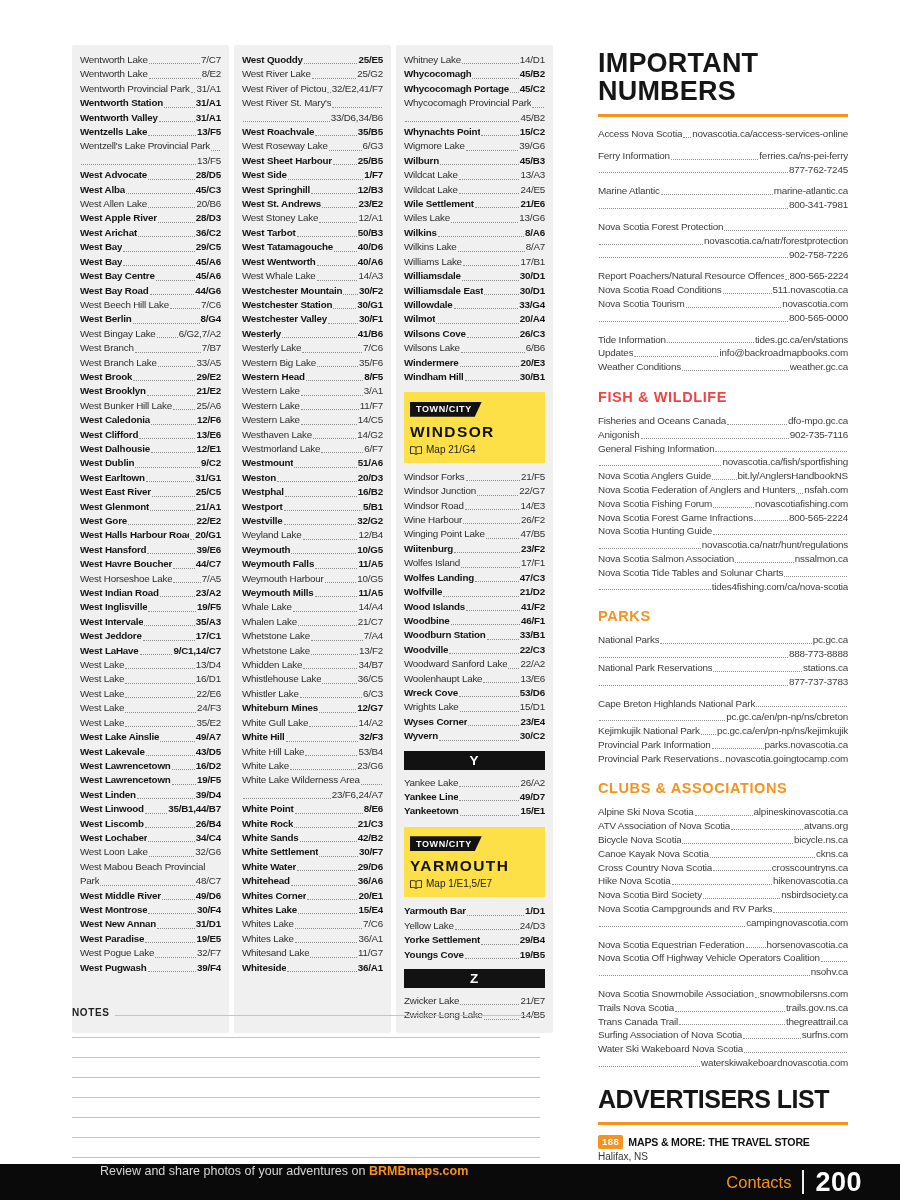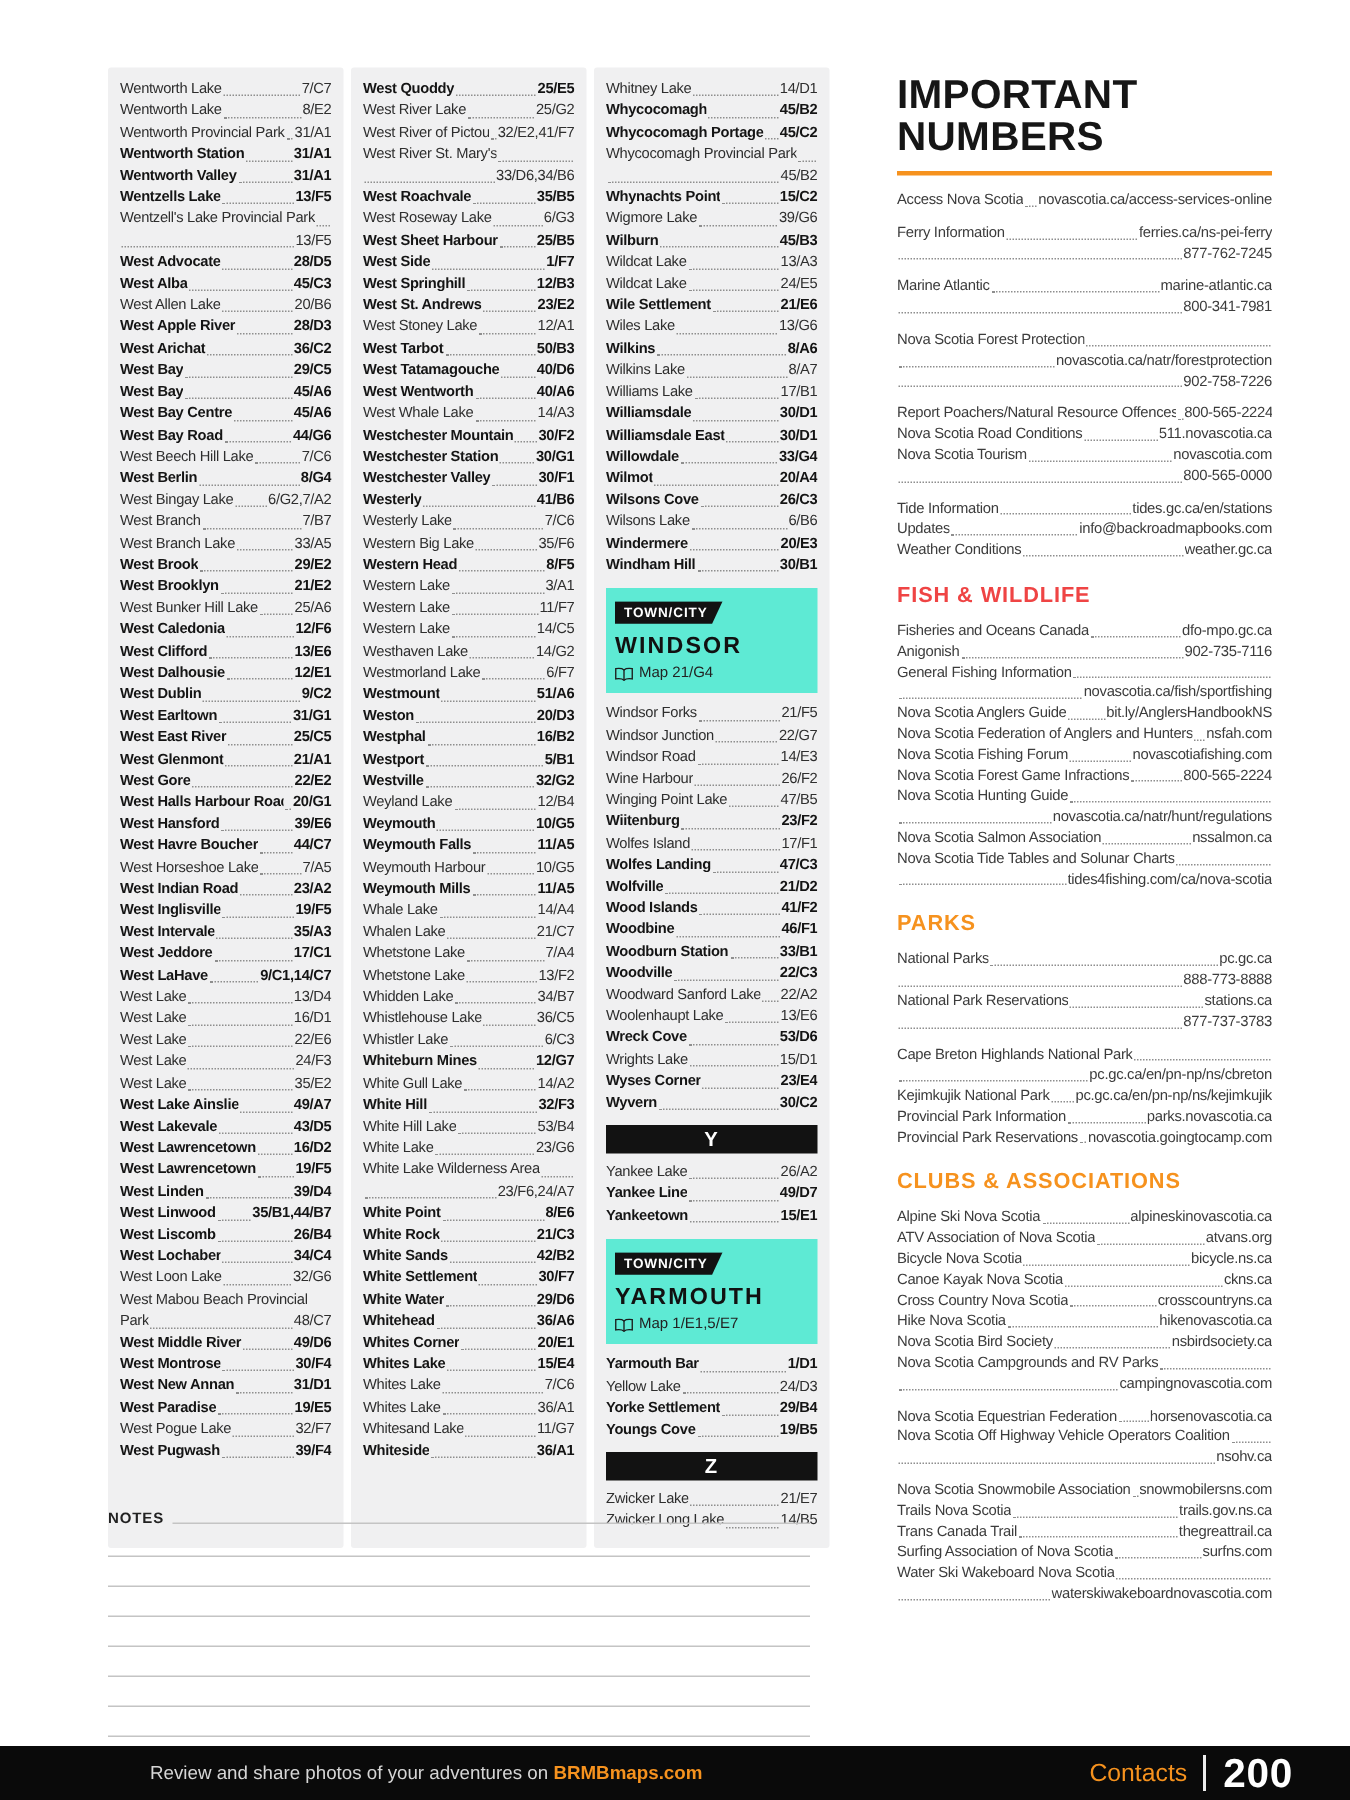--- a/index.html
+++ b/index.html
@@ -13,21 +13,21 @@
     padding:8px 8px 10px;box-sizing:border-box;}
   .irow{display:flex;align-items:baseline;line-height:14.4px;font-size:9.8px;
     letter-spacing:-0.2px;color:#2e2e2e;white-space:nowrap;overflow:hidden;}
   .irow.b{font-weight:bold;color:#141414;}
   .nm{flex:0 1 auto;overflow:hidden;}
   .ld{flex:1 1 4px;min-width:2px;border-bottom:1px dotted #8e8e8e;height:1px;
     align-self:flex-end;margin:0 1px 3px 1px;}
   .rf{flex:0 0 auto;}
   .letter-bar{background:#121212;color:#fff;text-align:center;font-weight:bold;
     font-size:13.5px;letter-spacing:1px;line-height:19px;height:19px;margin:7px 0 6px;}
-  .town-box{background:#5eead4;margin:8px 0 7px;padding:6px 6px 8px;}
+  .town-box{background:#fde047;margin:8px 0 7px;padding:6px 6px 8px;}
   .town-tag{display:inline-block;background:#121212;color:#fff;font-size:9px;
     font-weight:bold;letter-spacing:0.6px;padding:2.5px 10px 2.5px 6px;
     clip-path:polygon(0 0,100% 0,calc(100% - 7px) 100%,0 100%);}
   .town-name{font-size:15.5px;font-weight:800;letter-spacing:1.4px;color:#111;
     margin-top:6px;}
   .town-map{display:flex;align-items:flex-end;gap:4px;font-size:10px;color:#222;
     margin-top:3px;}
   
   #contacts{position:absolute;left:598px;top:50px;width:250px;}
   .h1{font-size:27px;line-height:27.5px;font-weight:800;color:#161616;
@@ -49,21 +49,21 @@
   .adv-name{font-size:10.6px;font-weight:bold;color:#111;letter-spacing:-0.2px;}
   .adv-line{font-size:10px;line-height:15px;color:#333;}
   
   #notes{position:absolute;left:72px;top:1004px;width:468px;}
   .notes-head{display:flex;align-items:flex-end;height:14px;}
   .notes-label{font-weight:bold;font-size:10px;letter-spacing:0.6px;color:#222;}
   .notes-head .hline{flex:1;border-bottom:1px solid #c4c4c4;margin-left:6px;margin-bottom:2px;}
   .note-line{height:19px;border-bottom:1px solid #c4c4c4;}
   
   #footer{position:absolute;left:0;bottom:0;width:900px;height:36px;background:#0a0a0a;
-    display:flex;align-items:center;box-sizing:border-box;padding:0 38px 0 100px;}
+    display:flex;box-sizing:border-box;padding:0 38px 0 100px;}
   .f-left{font-size:12.5px;color:#d6d6d6;flex:1;}
   .f-brand{font-weight:bold;}
   .f-right{display:flex;align-items:center;}
   .f-contacts{font-size:16.5px;}
   .f-div{width:2px;height:24px;background:#ededed;margin:0 11px;}
   .f-page{color:#fff;font-size:27px;font-weight:800;letter-spacing:0.5px;}
 </style>
 </head>
 <body>
 
@@ -1265,20 +1265,31 @@
           <span class="cl">Water Ski Wakeboard Nova Scotia</span>
           <span class="ld"></span>
         </div>
         <div class="crow">
           <span class="ld"></span>
           <span class="cv">waterskiwakeboardnovascotia.com</span>
         </div>
       </div>
     </div>
 
+  <div id="advertisers">
+    <div class="adv-title">ADVERTISERS LIST</div>
+    <div class="orange-rule" style="background: rgb(246, 146, 30);"></div>
+    <div class="adv-row">
+      <span class="adv-badge" style="background: rgb(246, 146, 30);">188</span>
+      <span class="adv-name">MAPS &amp; MORE: THE TRAVEL STORE</span>
+    </div>
+    <div class="adv-line">Halifax, NS</div>
+    <div class="adv-line">902-422-7106</div>
+    <div class="adv-line">www.mapsandmore.ca</div>
+  </div>
 </div>
 
 <div id="notes">
   <div class="notes-head">
     <span class="notes-label">NOTES</span>
     <span class="hline"></span>
   </div>
   <div>
       <div class="note-line"></div>
       <div class="note-line"></div>

